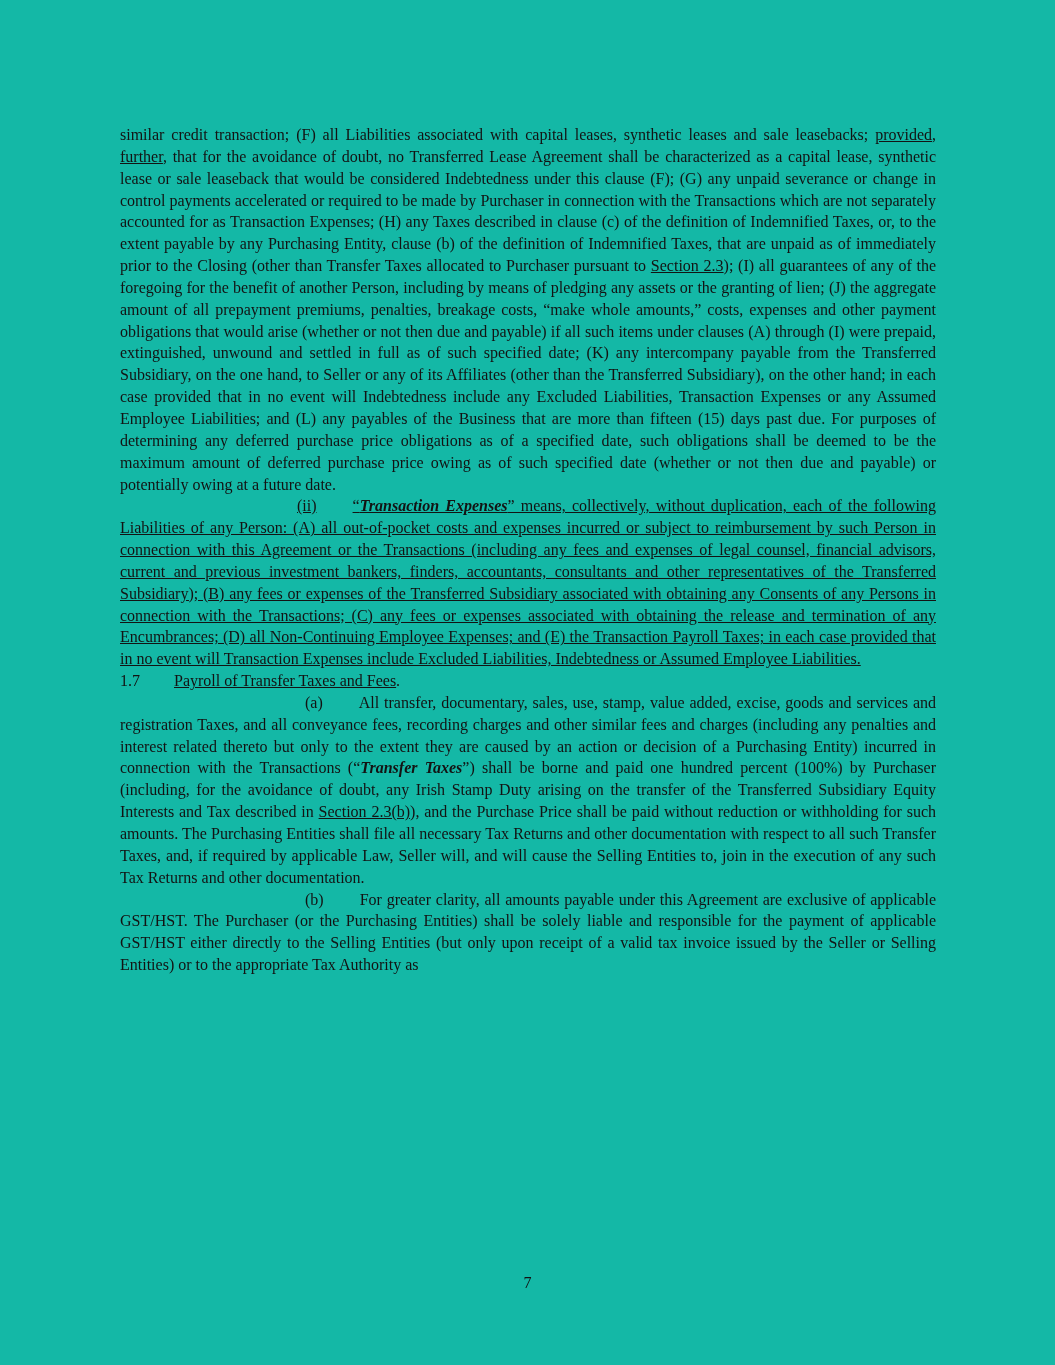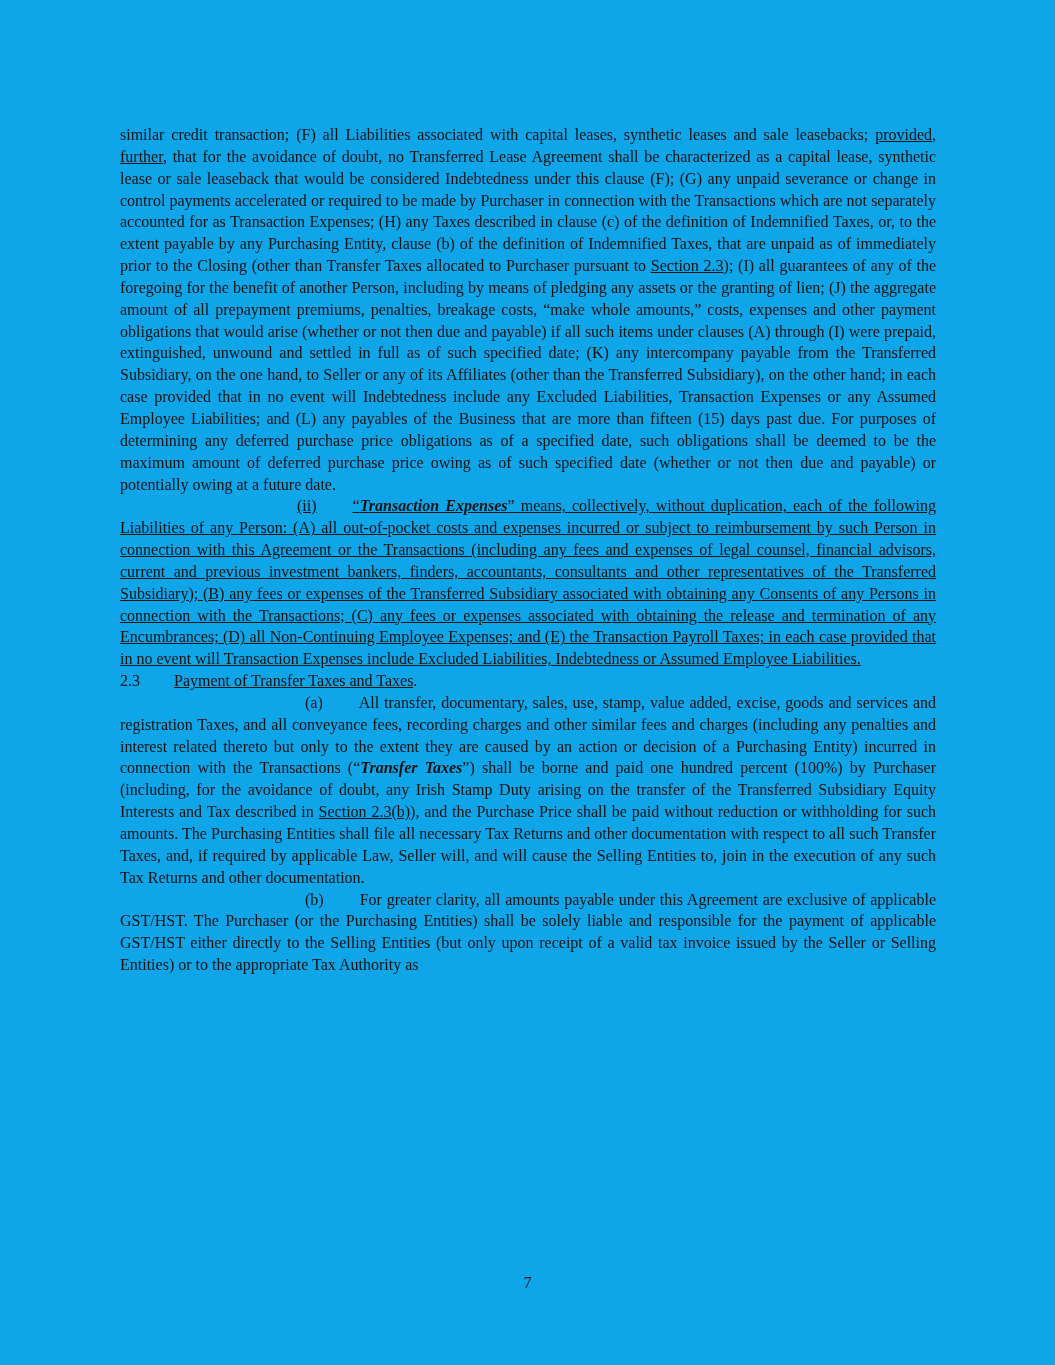--- a/index.html
+++ b/index.html
@@ -4,21 +4,21 @@
 <style>
   html, body {
     margin: 0;
     padding: 0;
     background: #ffffff;
   }
   .page {
     position: relative;
     width: 1055px;
     height: 1365px;
-    background: #0ea5e9;
+    background: #14b8a6;
     font-family: "Liberation Serif", "DejaVu Serif", serif;
     font-size: 16px;
     line-height: 21.85px;
     color: #131313;
     overflow: hidden;
   }
   .content {
     position: absolute;
     left: 120px;
     top: 124px;
@@ -56,18 +56,18 @@
     font-size: 16px;
   }
 </style>
 </head>
 <body>
 
 <div class="page">
   <div class="content">
     <p class="indent-block"><span>similar credit transaction; (F) all Liabilities associated with capital leases, synthetic leases and sale leasebacks; </span><span class="u">provided</span><span>, </span><span class="u">further</span><span>, that for the avoidance of doubt, no Transferred Lease Agreement shall be characterized as a capital lease, synthetic lease or sale leaseback that would be considered Indebtedness under this clause (F); (G) any unpaid severance or change in control payments accelerated or required to be made by Purchaser in connection with the Transactions which are not separately accounted for as Transaction Expenses; (H) any Taxes described in clause (c) of the definition of Indemnified Taxes, or, to the extent payable by any Purchasing Entity, clause (b) of the definition of Indemnified Taxes, that are unpaid as of immediately prior to the Closing (other than Transfer Taxes allocated to Purchaser pursuant to </span><span class="u">Section 2.3</span><span>); (I) all guarantees of any of the foregoing for the benefit of another Person, including by means of pledging any assets or the granting of lien; (J) the aggregate amount of all prepayment premiums, penalties, breakage costs, “make whole amounts,” costs, expenses and other payment obligations that would arise (whether or not then due and payable) if all such items under clauses (A) through (I) were prepaid, extinguished, unwound and settled in full as of such specified date; (K) any intercompany payable from the Transferred Subsidiary, on the one hand, to Seller or any of its Affiliates (other than the Transferred Subsidiary), on the other hand; in each case provided that in no event will Indebtedness include any Excluded Liabilities, Transaction Expenses or any Assumed Employee Liabilities; and (L) any payables of the Business that are more than fifteen (15) days past due. For purposes of determining any deferred purchase price obligations as of a specified date, such obligations shall be deemed to be the maximum amount of deferred purchase price owing as of such specified date (whether or not then due and payable) or potentially owing at a future date.</span></p>
     <p class="indent-block first-ii gap-ii"><span>(ii)</span><span class="tab"></span><span>“</span><span class="bi">Transaction Expenses</span><span>” means, collectively, without duplication, each of the following Liabilities of any Person: (A) all out-of-pocket costs and expenses incurred or subject to reimbursement by such Person in connection with this Agreement or the Transactions (including any fees and expenses of legal counsel, financial advisors, current and previous investment bankers, finders, accountants, consultants and other representatives of the Transferred Subsidiary); (B) any fees or expenses of the Transferred Subsidiary associated with obtaining any Consents of any Persons in connection with the Transactions; (C) any fees or expenses associated with obtaining the release and termination of any Encumbrances; (D) all Non-Continuing Employee Expenses; and (E) the Transaction Payroll Taxes; in each case provided that in no event will Transaction Expenses include Excluded Liabilities, Indebtedness or Assumed Employee Liabilities.</span></p>
-    <p class="heading"><span>2.3</span><span class="tab"></span><span class="u">Payment of Transfer Taxes and Taxes</span><span>.</span></p>
+    <p class="heading"><span>1.7</span><span class="tab"></span><span class="u">Payroll of Transfer Taxes and Fees</span><span>.</span></p>
     <p class="para-letter para-a"><span>(a)</span><span class="tab"></span><span>All transfer, documentary, sales, use, stamp, value added, excise, goods and services and registration Taxes, and all conveyance fees, recording charges and other similar fees and charges (including any penalties and interest related thereto but only to the extent they are caused by an action or decision of a Purchasing Entity) incurred in connection with the Transactions (“</span><span class="bi">Transfer Taxes</span><span>”) shall be borne and paid one hundred percent (100%) by Purchaser (including, for the avoidance of doubt, any Irish Stamp Duty arising on the transfer of the Transferred Subsidiary Equity Interests and Tax described in </span><span class="u">Section 2.3(b)</span><span>), and the Purchase Price shall be paid without reduction or withholding for such amounts. The Purchasing Entities shall file all necessary Tax Returns and other documentation with respect to all such Transfer Taxes, and, if required by applicable Law, Seller will, and will cause the Selling Entities to, join in the execution of any such Tax Returns and other documentation.</span></p>
     <p class="para-letter para-b"><span>(b)</span><span class="tab"></span><span>For greater clarity, all amounts payable under this Agreement are exclusive of applicable GST/HST. The Purchaser (or the Purchasing Entities) shall be solely liable and responsible for the payment of applicable GST/HST either directly to the Selling Entities (but only upon receipt of a valid tax invoice issued by the Seller or Selling Entities) or to the appropriate Tax Authority as</span></p>
   </div>
   <div class="page-number">7</div>
 </div>
 
 </body></html>

